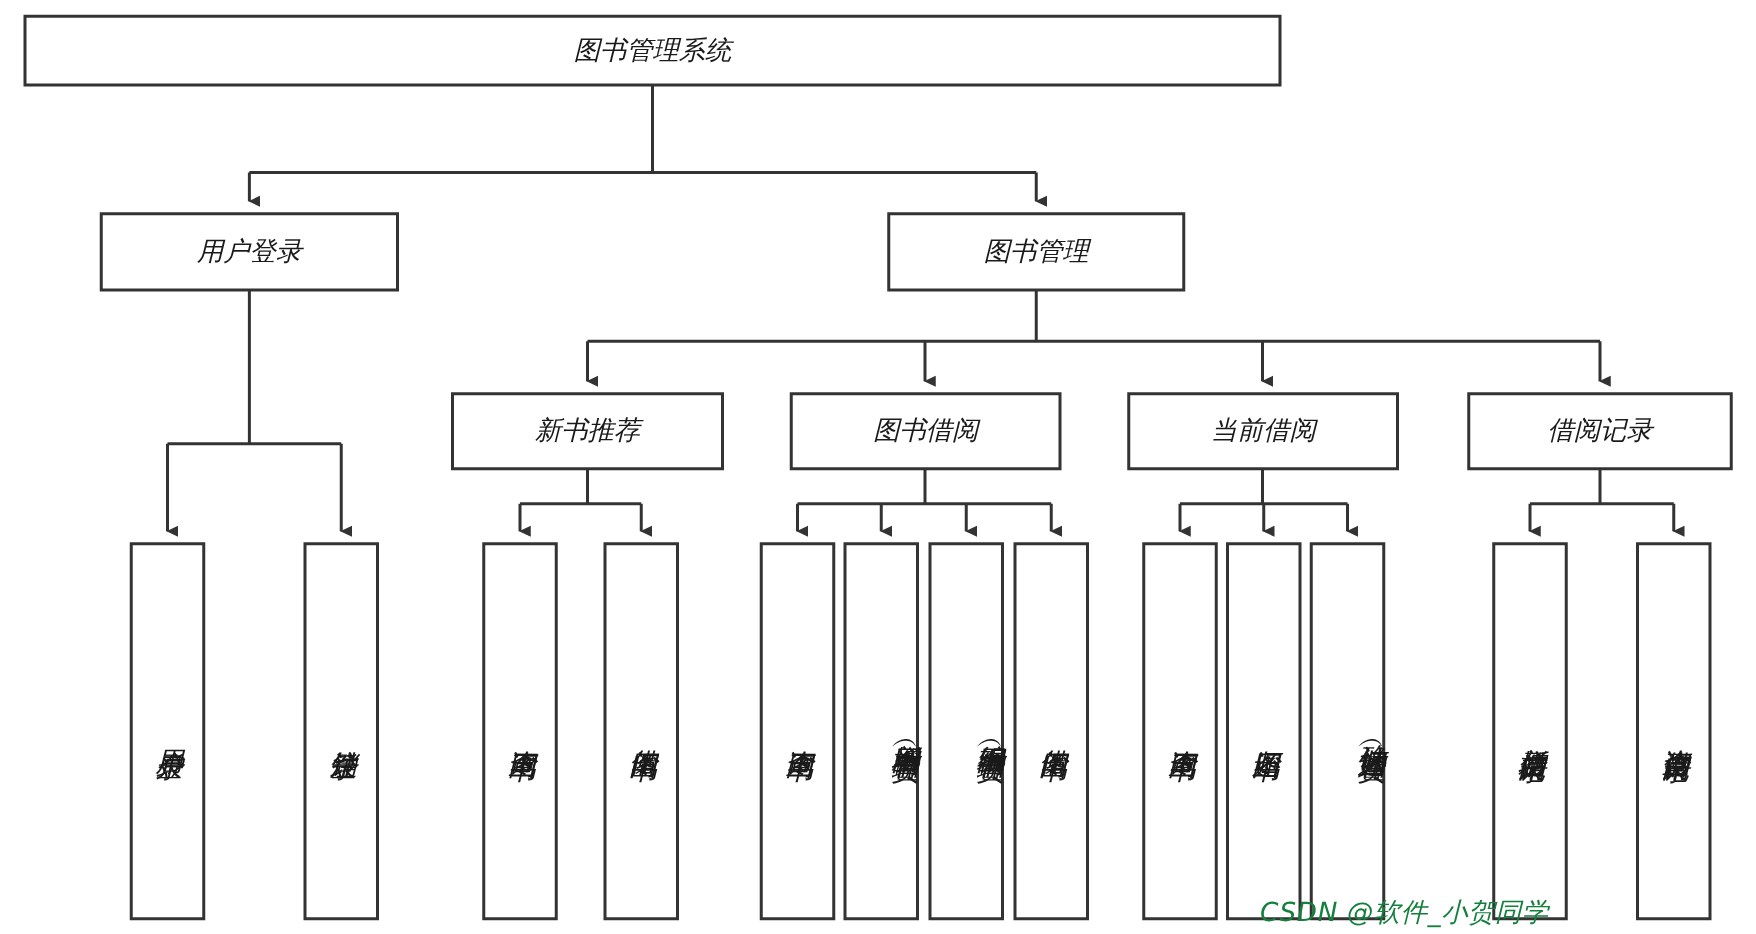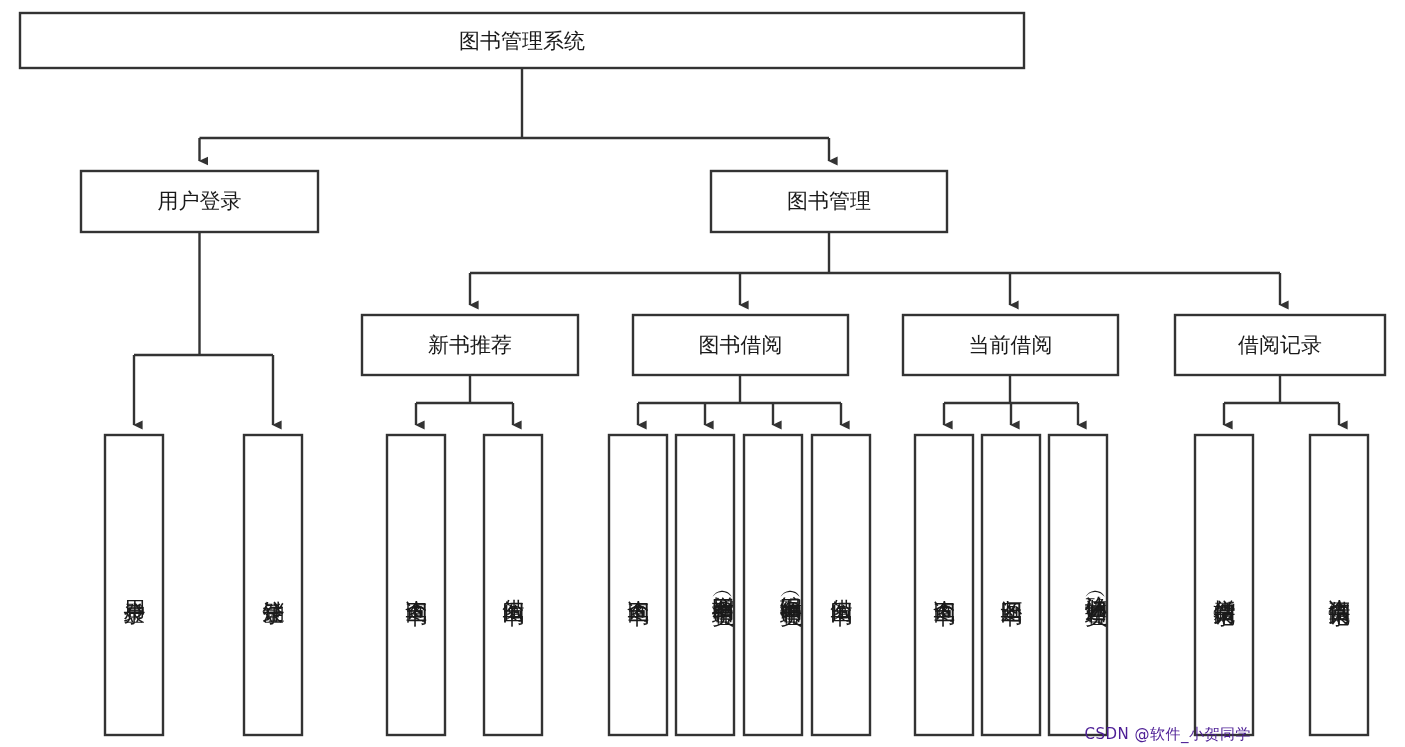--- a/index.html
+++ b/index.html
@@ -12,20 +12,21 @@
     width: 1405px;
     height: 747px;
     overflow: hidden;
     font-family: "DejaVu Sans", "Liberation Sans", sans-serif;
   }
   #diagram-root {
     position: relative;
     width: 1263px;
     height: 747px;
     background: #ffffff;
+    font-style: italic;
   }
   svg.flow {
     position: absolute;
     left: 0;
     top: 0;
     width: 1405px;
     height: 747px;
     display: block;
   }
   .node-box {
@@ -62,25 +63,25 @@
     letter-spacing: 1.5px;
     text-align: center;
     display: flex;
     align-items: center;
     justify-content: center;
     white-space: nowrap;
     pointer-events: none;
   }
   .watermark {
     position: absolute;
-    right: 12px;
+    right: 24px;
     bottom: 3px;
     font-family: "DejaVu Sans", "Liberation Sans", sans-serif;
-    font-size: 15px;
-    color: #4c1d95;
+    font-size: 21px;
+    color: #15803d;
     letter-spacing: 0.5px;
     white-space: nowrap;
   }
 </style>
 </head>
 <body>
 
 <div id="diagram-root">
 
   <svg class="flow" viewBox="0 0 1405 747">

